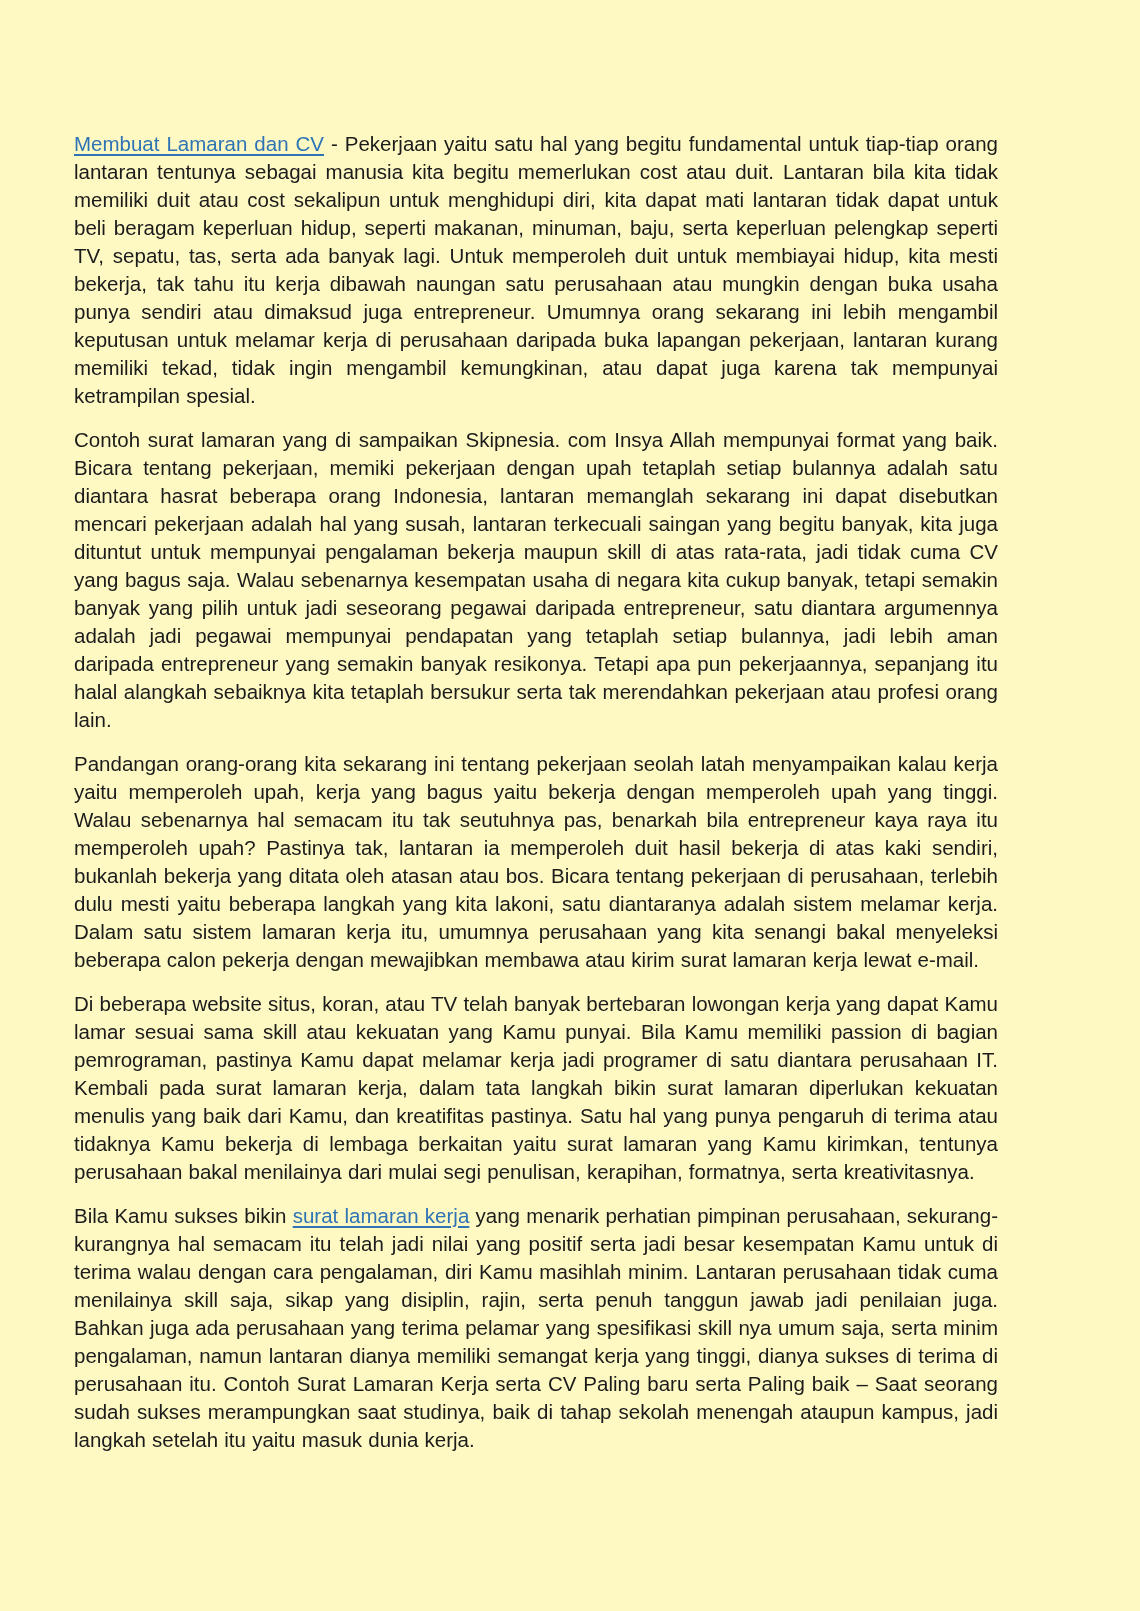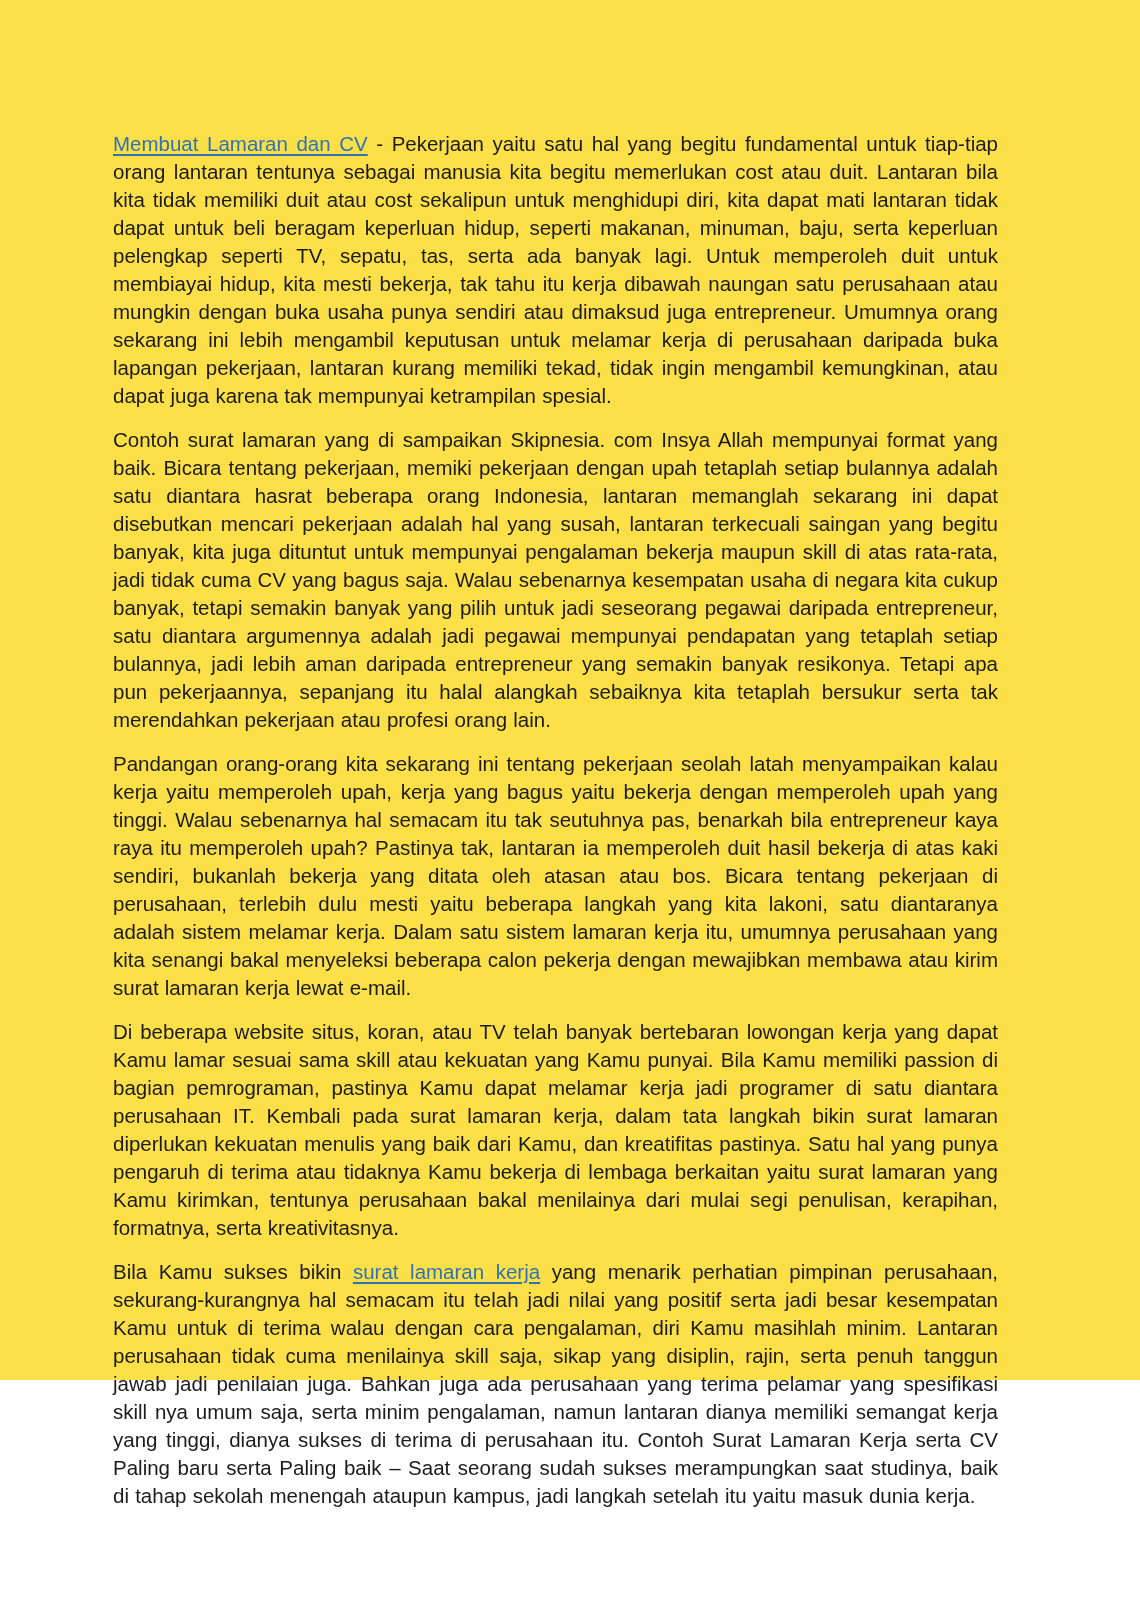--- a/index.html
+++ b/index.html
@@ -5,23 +5,23 @@
   * { margin: 0; padding: 0; box-sizing: border-box; }
   html, body { background: #ffffff; }
   body {
     width: 1140px;
     height: 1611px;
     font-family: "Liberation Sans", "DejaVu Sans", sans-serif;
     overflow: hidden;
   }
   .page {
     width: 1140px;
-    height: 1380px;
-    background: #fde047;
-    padding: 130px 142px 0 113px;
+    height: 1611px;
+    background: #fef9c3;
+    padding: 130px 142px 0 74px;
   }
   .para {
     font-size: 20.5px;
     line-height: 28px;
     color: #1b1b1b;
     text-align: justify;
     margin-bottom: 16px;
     word-spacing: 0.5px;
   }
   .doc-link {

